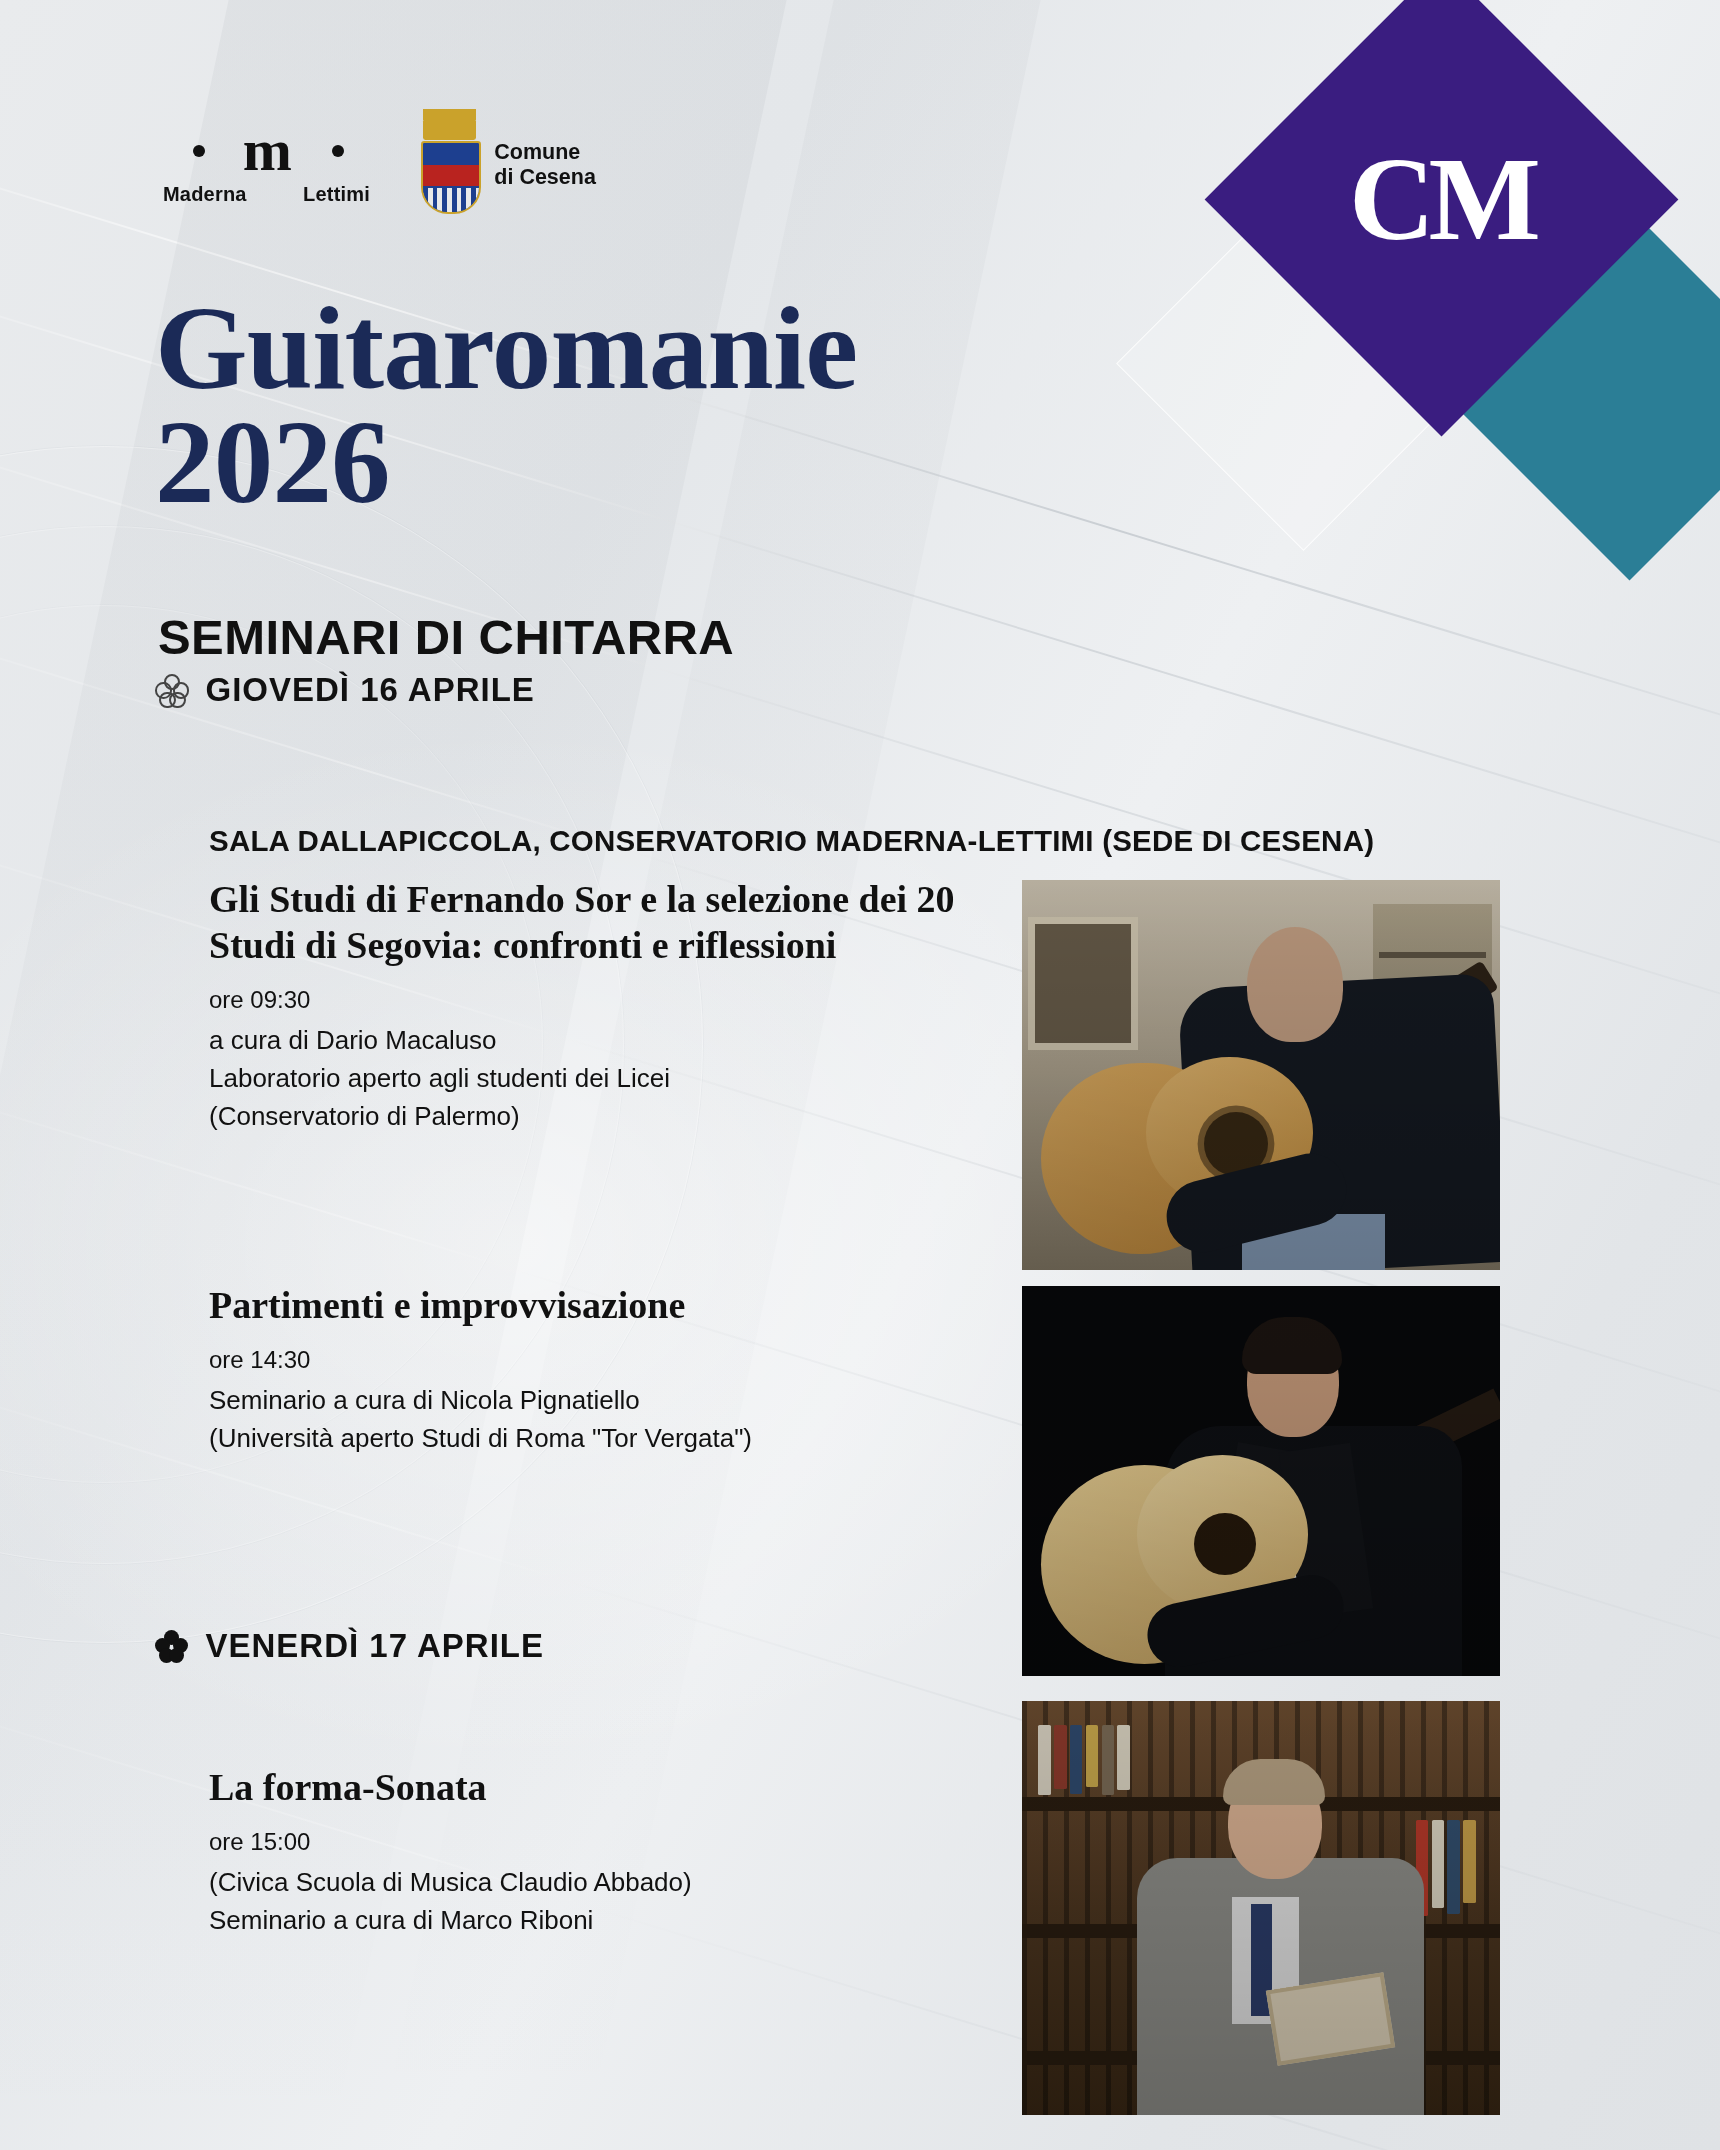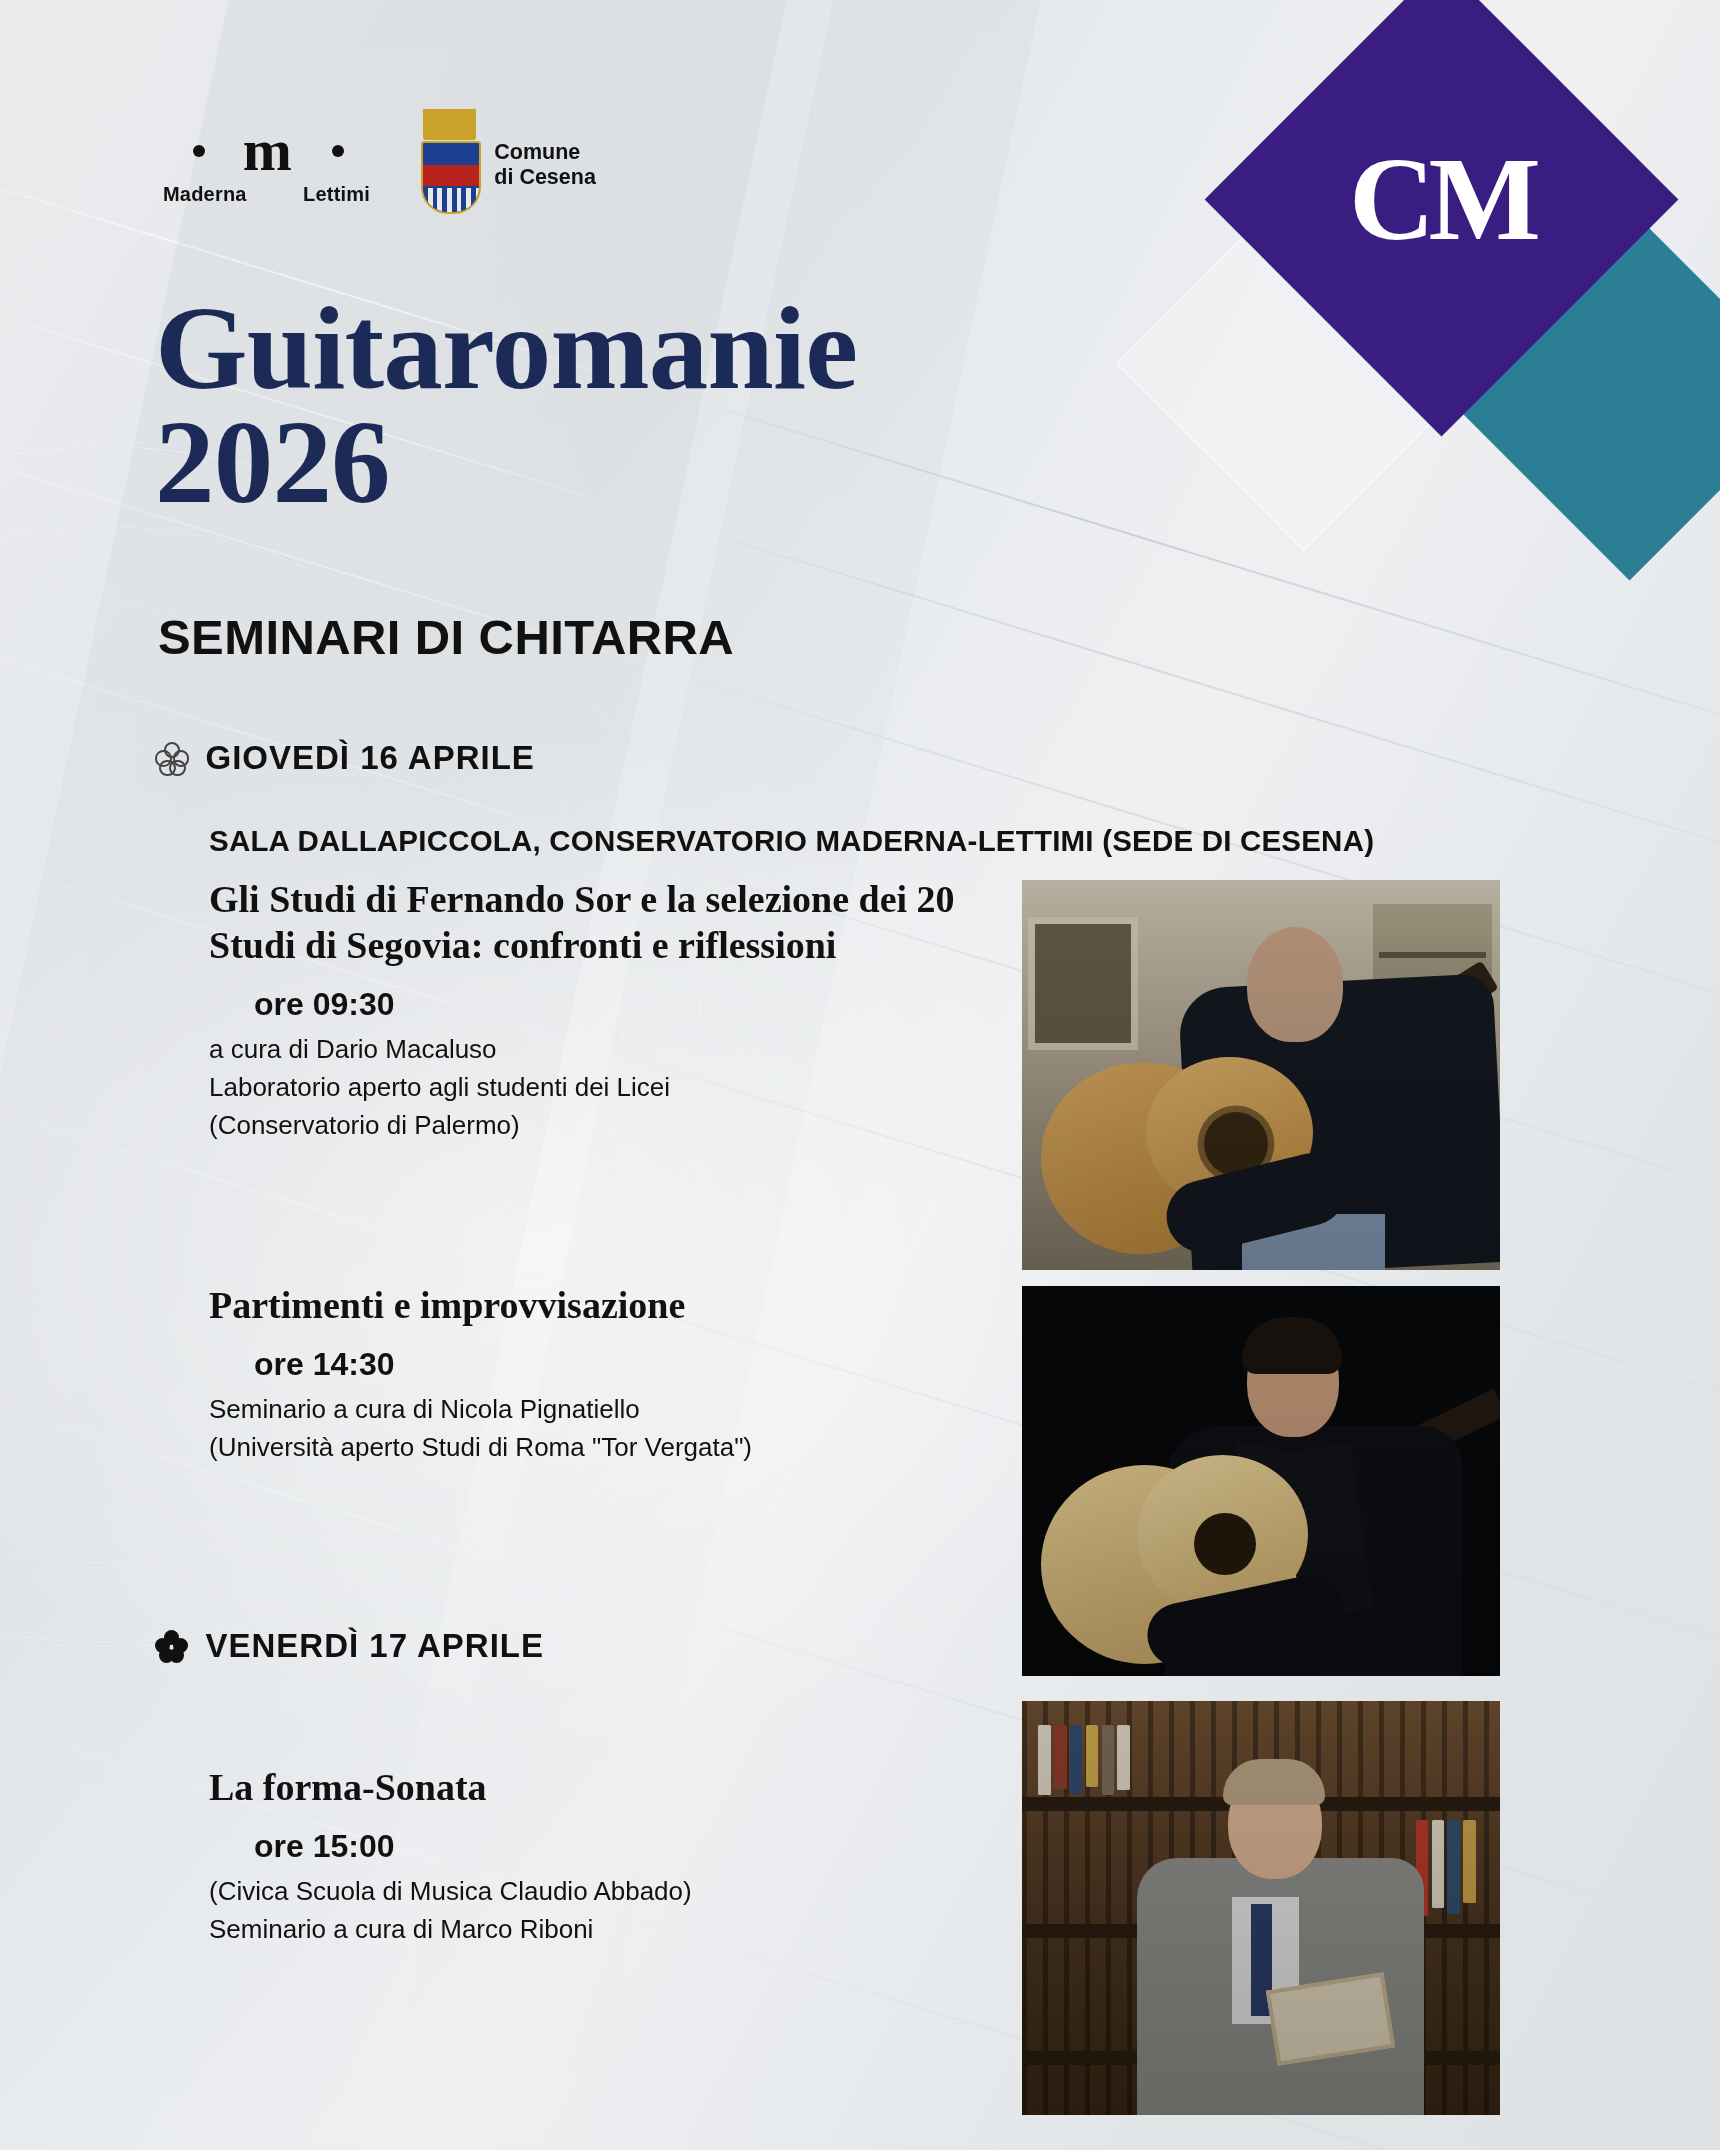--- a/index.html
+++ b/index.html
@@ -198,25 +198,24 @@
   .session { position: absolute; }
   .session h3 {
     margin: 0 0 17.5px 0;
     font-family: "Liberation Serif", serif;
     font-weight: 700;
     font-size: 38px;
     line-height: 1.22;
     color: #111;
   }
   .session .time {
-    font-size: 32px;
-    font-weight: 700;
+    font-size: 24px;
+    font-weight: 400;
     color: #111;
     margin-bottom: 8px;
-    margin-left: 45px;
   }
   .session .meta {
     font-size: 26px;
     color: #111;
     line-height: 1.45;
   }
 
   
   .photo {
     position: absolute;
@@ -331,21 +330,21 @@
       </div>
     </div>
   </div>
 
   <div class="title">
     <span>Guitaromanie</span>
     <span class="yr">2026</span>
   </div>
   <div class="subtitle">SEMINARI DI CHITARRA</div>
 
-  <div class="day-line" style="left:155px; top:739px;">
+  <div class="day-line" style="left:155px; top:671px;">
     <span class="flower outline">
       <span class="p1"></span>
         <span class="p2"></span>
         <span class="p3"></span>
         <span class="p4"></span>
         <span class="p5"></span>
     </span>
     <span class="day-text">GIOVEDÌ 16 APRILE</span>
   </div>
   <div class="venue" style="left:209px; top:824px;">SALA DALLAPICCOLA, CONSERVATORIO MADERNA-LETTIMI (SEDE DI CESENA)</div>

